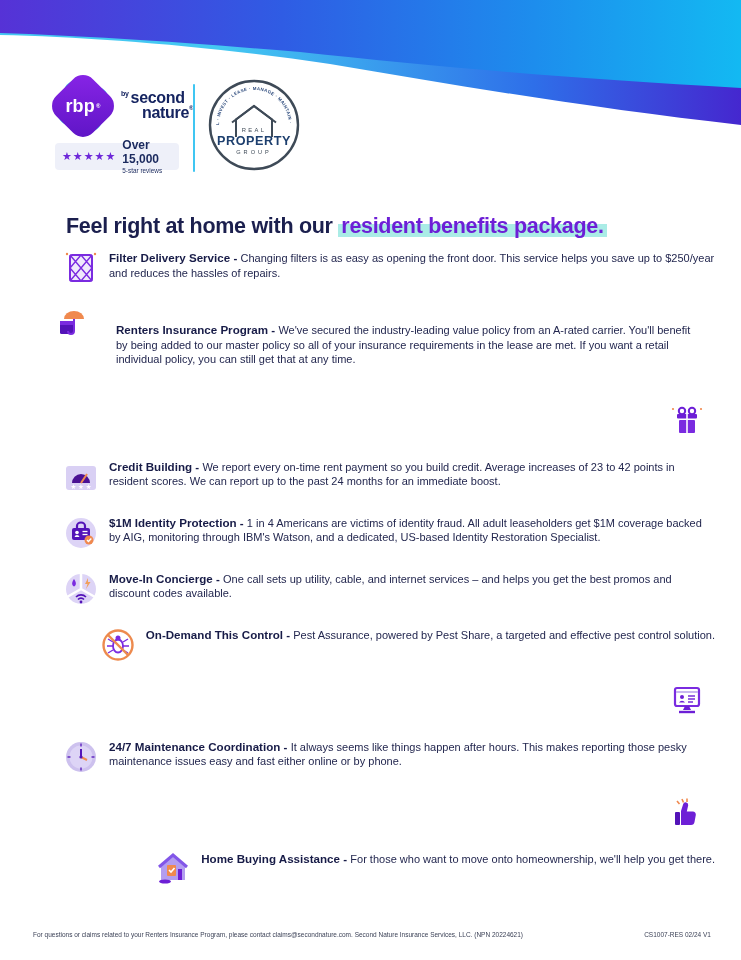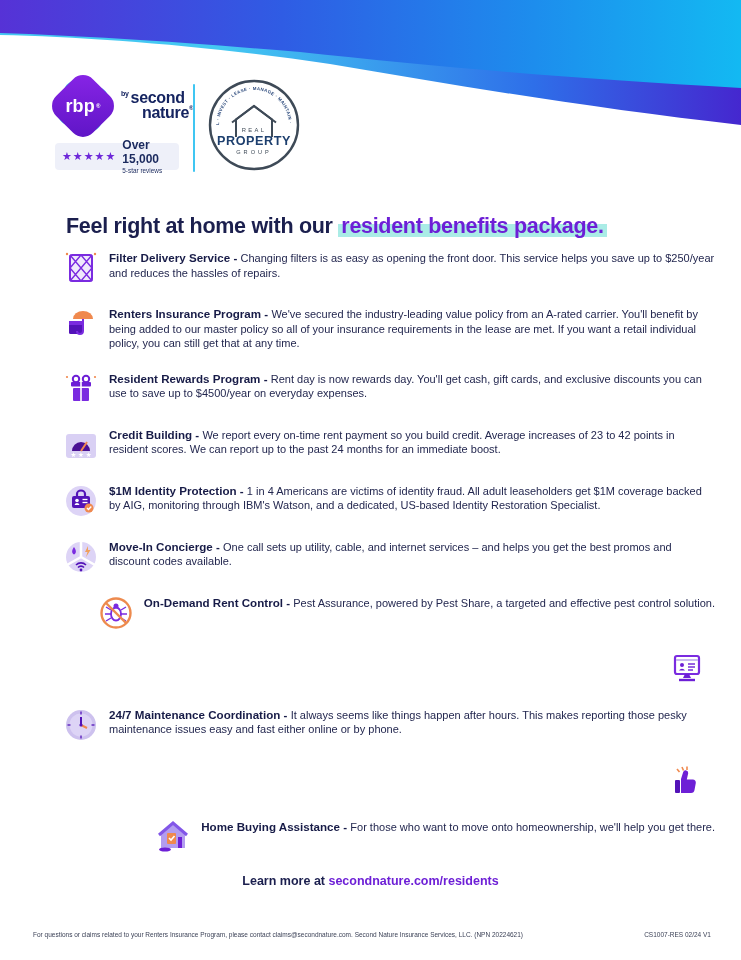--- a/index.html
+++ b/index.html
@@ -138,42 +138,38 @@
     <div class="benefit">
       <span class="b-icon">
           <svg viewBox="0 0 36 36">
             <path d="M10,13 A10,8 0 0 1 30,13 Z" fill="#f0894e"></path>
             <rect x="6" y="15" width="13" height="13" rx="1.5" fill="#5313b8"></rect>
             <rect x="6" y="15" width="13" height="4" fill="#7a2be0"></rect>
             <line x1="20" y1="13" x2="20" y2="25" stroke="#7a2be0" stroke-width="2"></line>
             <path d="M20,25 a3,3 0 0 1 -6,0" fill="none" stroke="#7a2be0" stroke-width="2"></path>
           </svg>
         </span>
-      <p class="b-text" style="margin:0">
+      <p class="b-text" style="margin:16px">
         <span class="b-title">Renters Insurance Program - </span>
         <span class="b-desc">We've secured the industry-leading value policy from an A-rated carrier. You'll benefit by being added to our master policy so all of your insurance requirements in the lease are met. If you want a retail individual policy, you can still get that at any time.</span>
       </p>
     </div>
 
     <div class="benefit">
       <span class="b-icon">
           <svg viewBox="0 0 36 36">
             <circle cx="13" cy="8" r="3.2" fill="none" stroke="#6d1fd6" stroke-width="2"></circle>
             <circle cx="23" cy="8" r="3.2" fill="none" stroke="#6d1fd6" stroke-width="2"></circle>
             <rect x="8" y="11" width="20" height="4.5" rx="1" fill="#6d1fd6"></rect>
             <rect x="10" y="17" width="16" height="13" rx="1" fill="#7a2be0"></rect>
             <line x1="18" y1="11" x2="18" y2="30" stroke="#fff" stroke-width="1.6"></line>
             <circle cx="4" cy="6" r="1.1" fill="#f0894e"></circle>
             <circle cx="32" cy="6" r="1.1" fill="#f0894e"></circle>
           </svg>
         </span>
-      <p class="b-text" style="margin:0">
-        <span class="b-title">Resident Rewards Program - </span>
-        <span class="b-desc">Rent day is now rewards day. You'll get cash, gift cards, and exclusive discounts you can use to save up to $4500/year on everyday expenses.</span>
-      </p>
     </div>
 
     <div class="benefit">
       <span class="b-icon">
           <svg viewBox="0 0 36 36">
             <rect x="3" y="7" width="30" height="24" rx="3" fill="#d9d0f4"></rect>
             <path d="M9,24 A9,9 0 0 1 27,24 Z" fill="#4a1193"></path>
             <line x1="18" y1="24" x2="24" y2="15" stroke="#f0894e" stroke-width="2"></line>
             <text x="18" y="29.5" font-size="6.5" fill="#fff" text-anchor="middle">★ ★ ★</text>
           </svg>
@@ -225,21 +221,21 @@
       <span class="b-icon">
           <svg viewBox="0 0 36 36">
             <circle cx="18" cy="18" r="14.5" fill="#fff" stroke="#ed8a4e" stroke-width="2.4"></circle>
             <ellipse cx="18" cy="19" rx="5" ry="6.5" fill="none" stroke="#7a2be0" stroke-width="1.8"></ellipse>
             <circle cx="18" cy="11" r="2.5" fill="#7a2be0"></circle>
             <path d="M13,15 L8,12 M13,19 H7 M13,23 L8,26 M23,15 L28,12 M23,19 H29 M23,23 L28,26" stroke="#7a2be0" stroke-width="1.4"></path>
             <line x1="8" y1="8" x2="28" y2="28" stroke="#ed8a4e" stroke-width="2.4"></line>
           </svg>
         </span>
       <p class="b-text" style="margin:0">
-        <span class="b-title">On-Demand Rent Control - </span>
+        <span class="b-title">On-Demand This Control - </span>
         <span class="b-desc">Pest Assurance, powered by Pest Share, a targeted and effective pest control solution.</span>
       </p>
     </div>
 
     <div class="benefit">
       <span class="b-icon">
           <svg viewBox="0 0 36 36">
             <rect x="6" y="5" width="24" height="18" rx="2" fill="#fff" stroke="#7a2be0" stroke-width="2.2"></rect>
             <line x1="7" y1="9" x2="29" y2="9" stroke="#c9b8f0" stroke-width="2"></line>
             <circle cx="13" cy="14" r="2" fill="#6d1fd6"></circle>
@@ -300,22 +296,19 @@
             <ellipse cx="10" cy="30.5" rx="6" ry="2" fill="#6d1fd6"></ellipse>
           </svg>
         </span>
       <p class="b-text" style="margin:0">
         <span class="b-title">Home Buying Assistance - </span>
         <span class="b-desc">For those who want to move onto homeownership, we'll help you get there.</span>
       </p>
     </div>
   </div>
 
-  <div class="learn-more">
-    <span>Learn more at </span><a href="#">secondnature.com/residents</a>
-  </div>
 
   <div class="fine-print">
     <span>For questions or claims related to your Renters Insurance Program, please contact claims@secondnature.com. Second Nature Insurance Services, LLC. (NPN 20224621)</span>
     <span>CS1007-RES 02/24 V1</span>
   </div>
 
 </div>
 
 </body></html>

